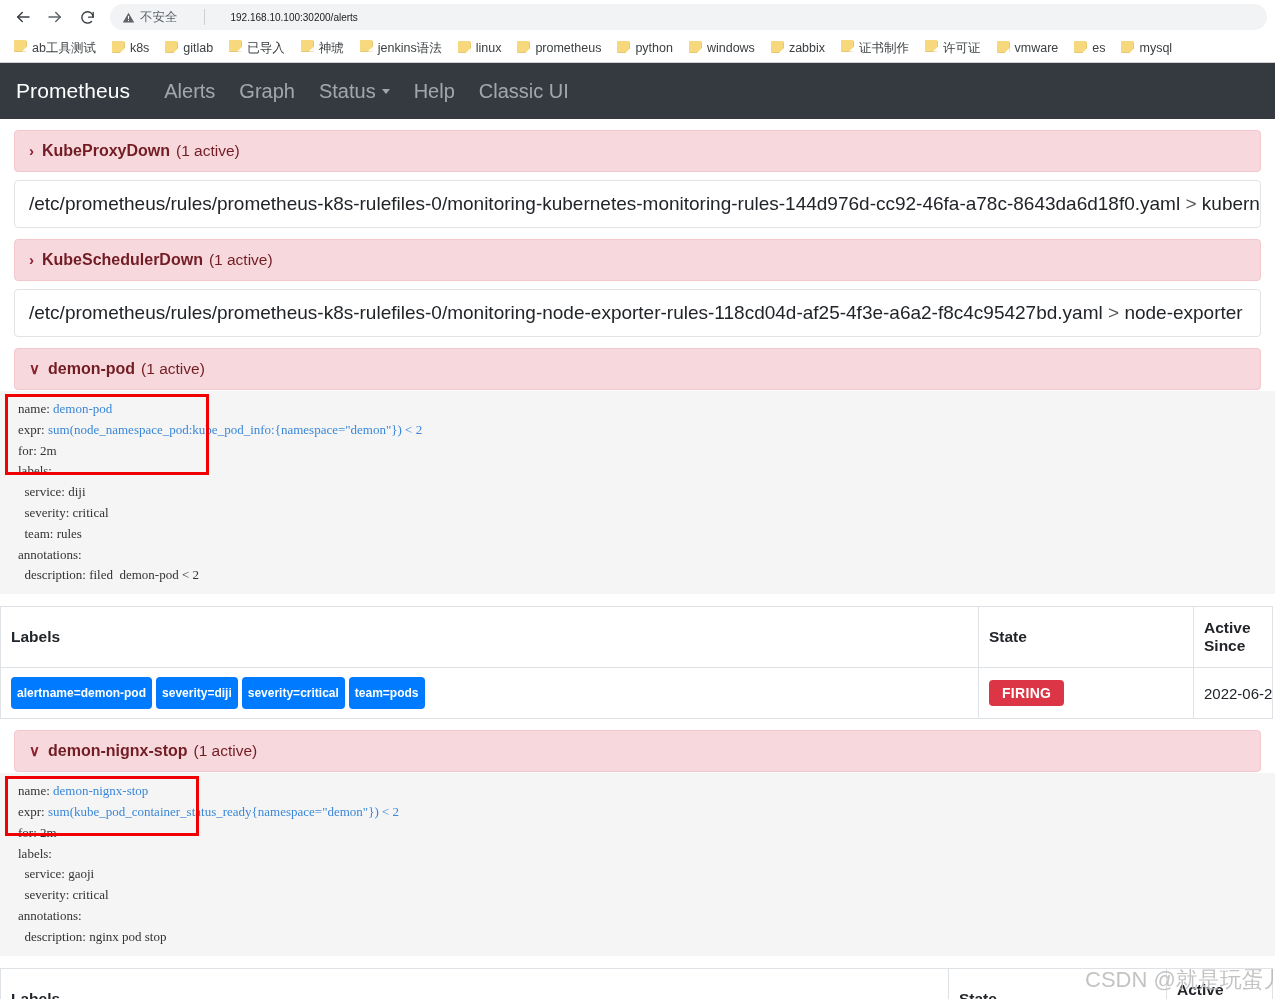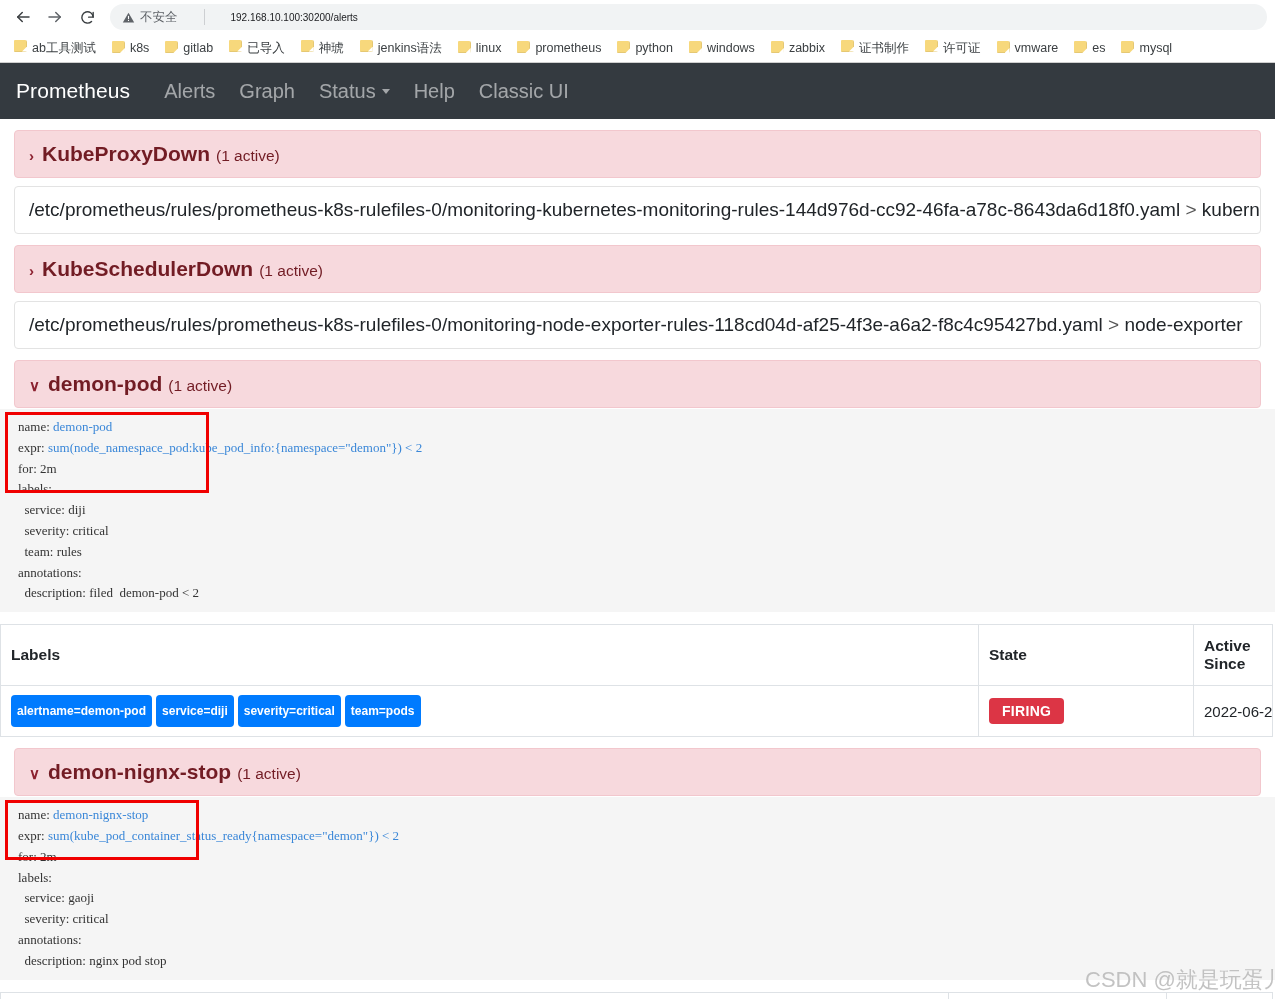--- a/index.html
+++ b/index.html
@@ -158,21 +158,21 @@
     color: #8c2230;
     font-weight: bold;
     font-size: 15px;
     margin-right: 8px;
     display: inline-block;
     line-height: 1;
   }
   .alert-name {
     font-weight: bold;
     color: #721c24;
-    font-size: 21px;
+    font-size: 16px;
   }
   .alert-count {
     font-weight: 400;
     color: #721c24;
     font-size: 15.5px;
     margin-left: 6px;
   }
 
   .rulefile-box {
     border: 1px solid #e3e3e3;
@@ -444,21 +444,21 @@
         <col style="width:79px">
       </colgroup>
     <tbody>
         <tr>
       <th>Labels</th>
       <th>State</th>
       <th>Active Since</th>
     </tr>
     <tr>
       <td>
-        <span class="badge-label">alertname=demon-pod</span><span class="badge-label">service=diji</span><span class="badge-label">severity=critical</span><span class="badge-label">team=pods</span>
+        <span class="badge-label">alertname=demon-pod</span><span class="badge-label">severity=diji</span><span class="badge-label">severity=critical</span><span class="badge-label">team=pods</span>
       </td>
       <td>
         <span class="badge-firing">FIRING</span>
       </td>
       <td>
         <span class="ts">2022-06-23</span>
       </td>
     </tr>
   </tbody>
     </table>

